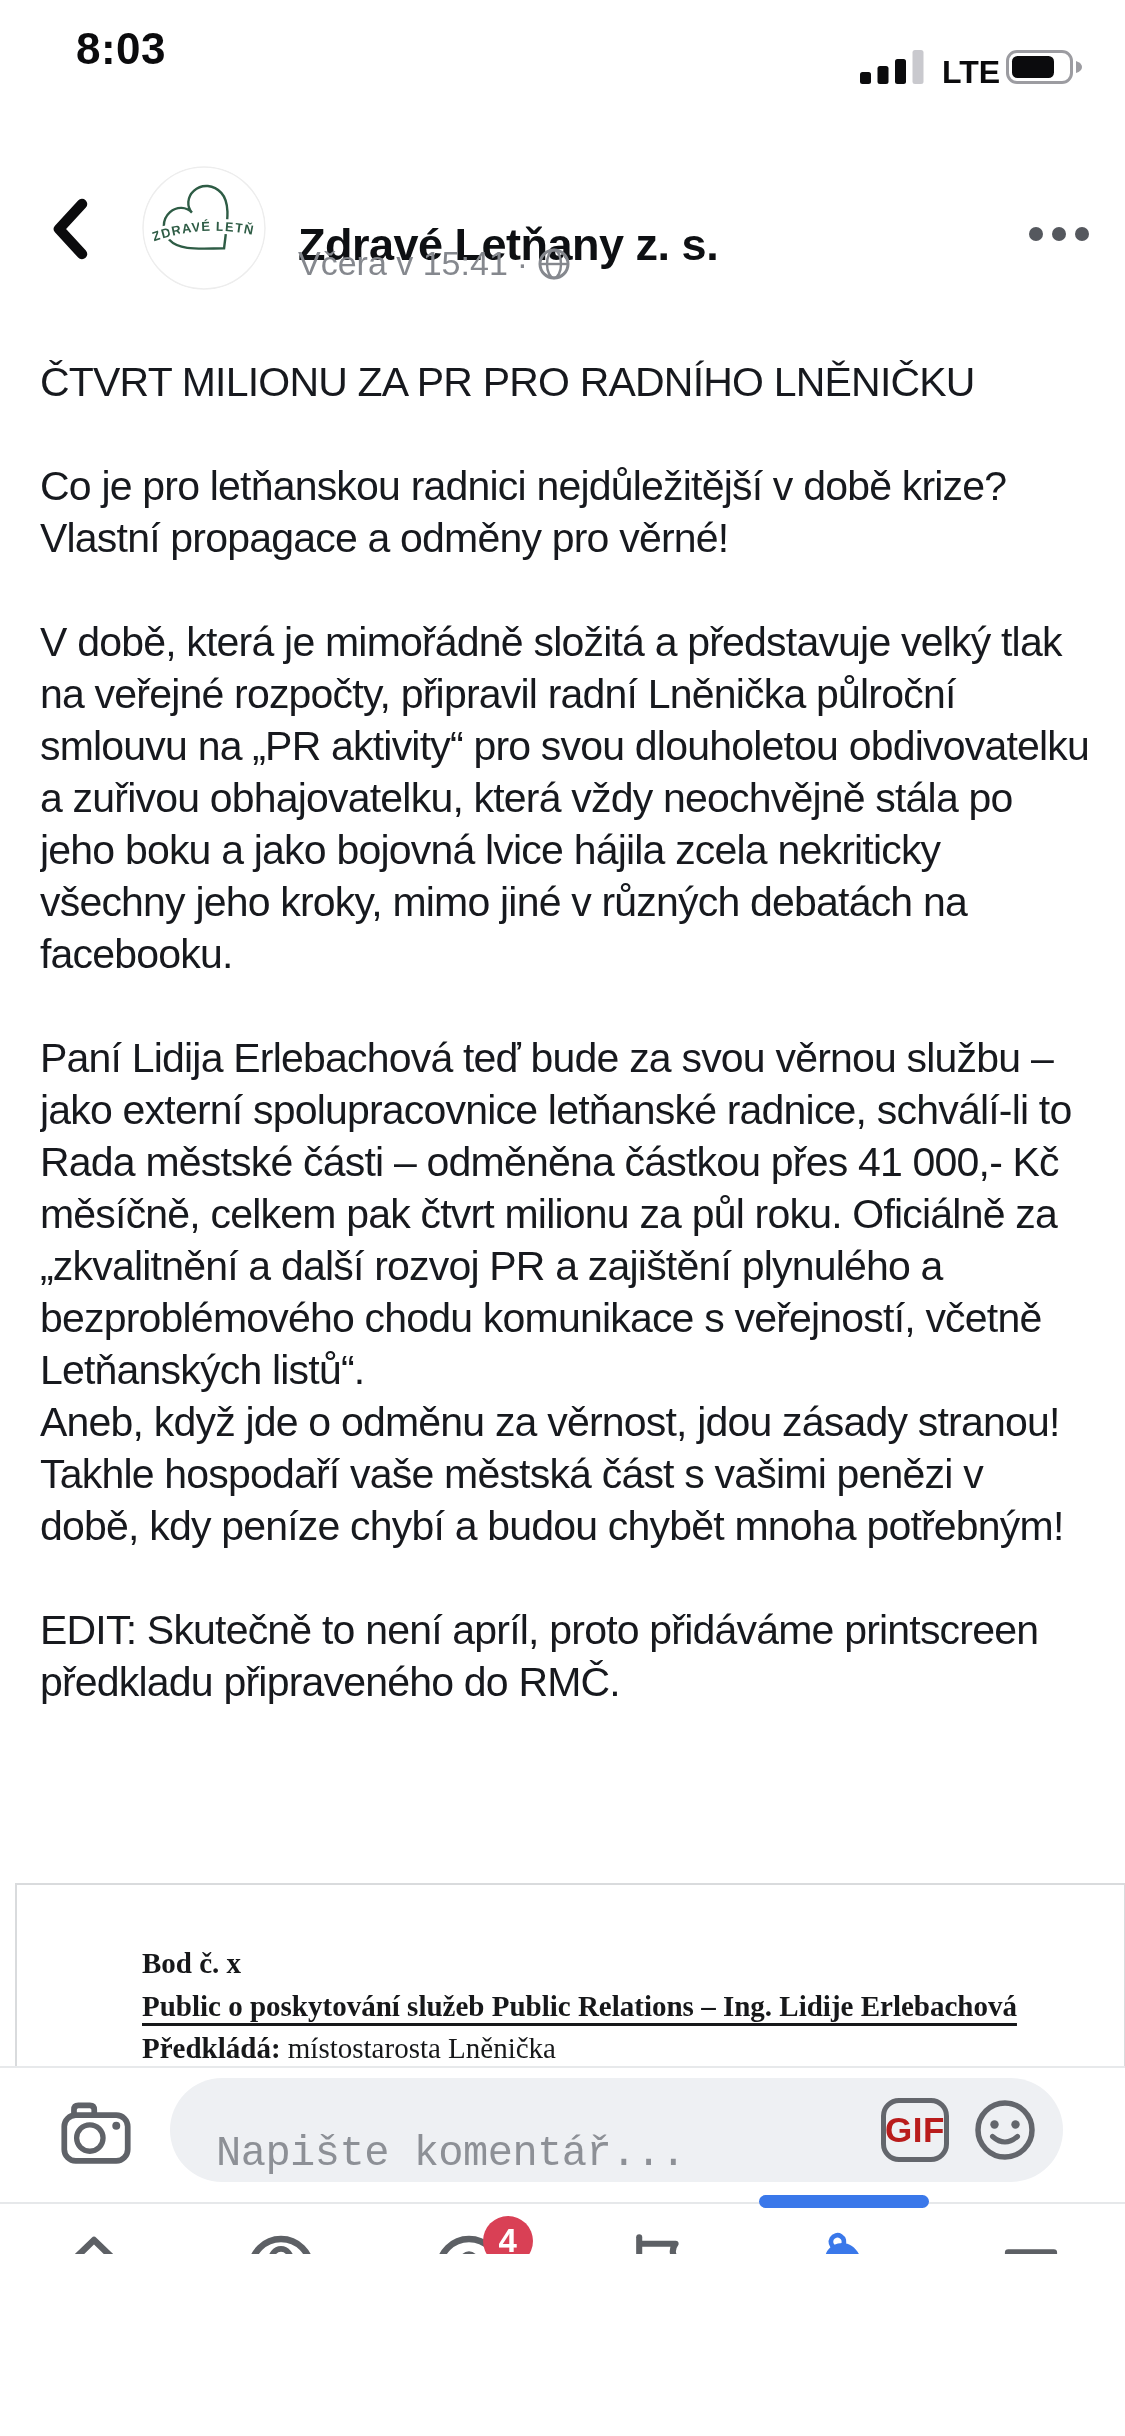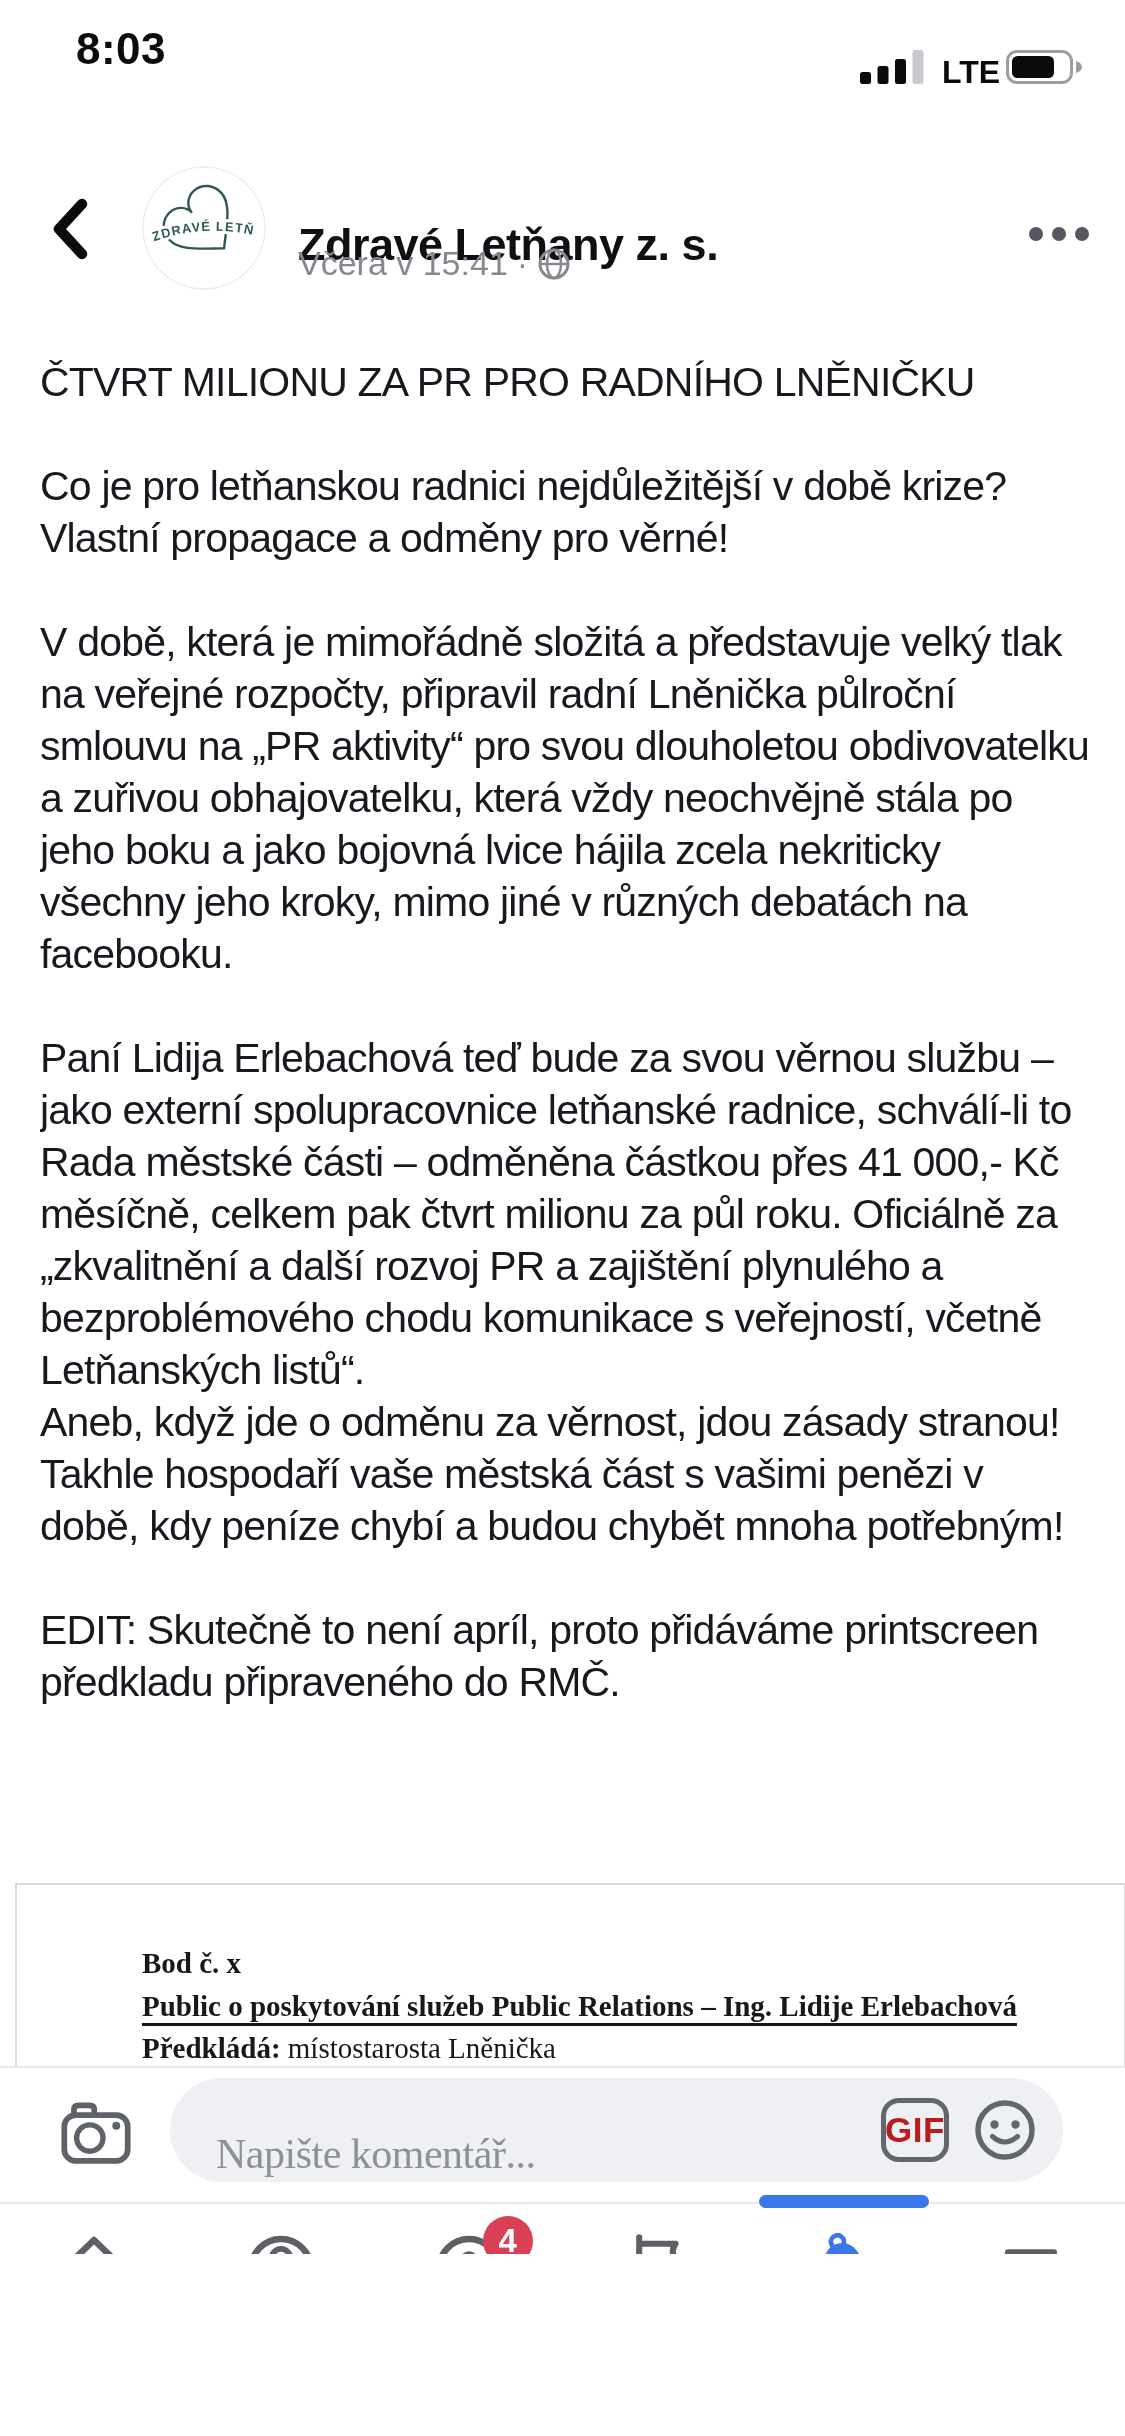--- a/index.html
+++ b/index.html
@@ -30,21 +30,21 @@
   .doc-l1{top:62px;font-weight:700;}
   .doc-l2{top:105px;font-weight:700;text-decoration:underline;text-decoration-thickness:3px;text-underline-offset:7px;}
   .doc-l3{top:147px;}
   .doc-l3 .b{font-weight:700;}
 
   
   .cbar{position:absolute;left:0;top:2066px;width:1125px;height:136px;background:#fff;border-top:2px solid #e7e9eb;box-sizing:border-box;}
   .cam{position:absolute;left:56px;top:2094px;width:80px;height:74px;cursor:pointer;}
   .pill{position:absolute;left:170px;top:2078px;width:893px;height:104px;border-radius:52px;background:#eef0f3;
         display:flex;align-items:center;gap:24px;padding:0 26px 0 44px;box-sizing:border-box;}
-  .cinput{flex:1;min-width:0;border:0;background:transparent;outline:none;font-family:Liberation Serif, serif;
+  .cinput{flex:1;min-width:0;border:0;background:transparent;outline:none;font-family:Liberation Mono, monospace;
           font-size:42px;letter-spacing:-.5px;color:#be185d;margin-top:48px;}
   .cinput::placeholder{color:#8d9096;opacity:1;}
   .gifbox{width:68px;height:64px;border:5px solid #63666c;border-radius:18px;box-sizing:border-box;
           display:flex;align-items:center;justify-content:center;cursor:pointer;flex:0 0 auto;background:none;}
   .gifbox span{font-size:35px;font-weight:700;color:#b91c1c;letter-spacing:.5px;}
   .emoji{width:64px;height:64px;flex:0 0 auto;cursor:pointer;}
 
   
   .tabbar{position:absolute;left:0;top:2202px;width:1125px;height:152px;background:#fff;
           border-top:2px solid #e6e8ea;box-sizing:border-box;display:flex;}

